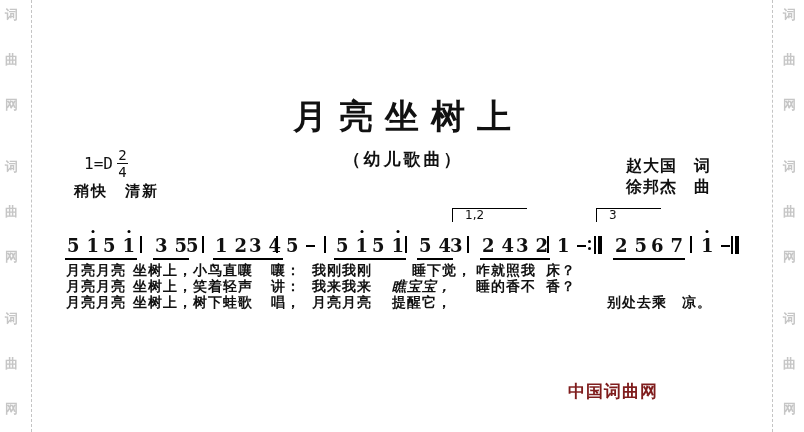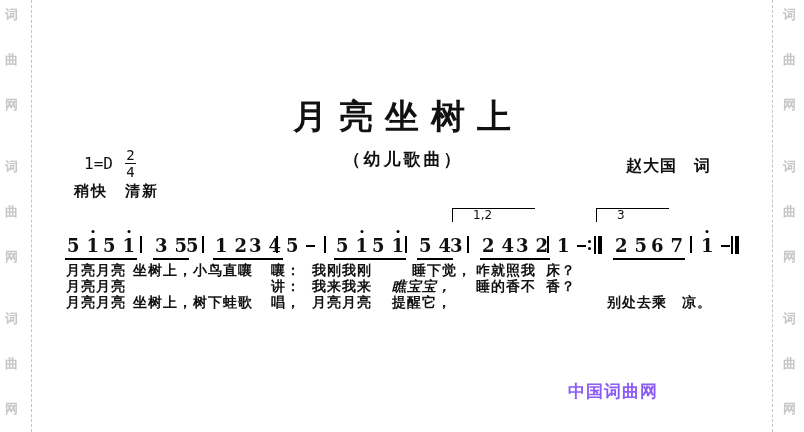--- a/index.html
+++ b/index.html
@@ -11,21 +11,21 @@
   
   .wm-col{position:absolute;top:0;bottom:0;width:18px;}
   .wm-col.left{left:5px;} .wm-col.right{left:783px;}
   .wm-char{position:absolute;left:0;font-size:13px;font-weight:bold;color:#c6c6c6;line-height:14px;}
   
   .title{position:absolute;left:0;right:0;top:94px;text-align:center;
          font-family:"DejaVu Serif",serif;font-size:34px;font-weight:bold;
          letter-spacing:12px;text-indent:12px;}
   .subtitle{position:absolute;left:0;right:0;top:148px;text-align:center;
             font-size:17px;font-weight:bold;letter-spacing:3px;text-indent:3px;}
-  .keysig{position:absolute;left:84px;top:148px;display:flex;align-items:center;gap:12px;
+  .keysig{position:absolute;left:84px;top:148px;display:flex;align-items:center;gap:4px;
           font-family:"DejaVu Sans Mono",monospace;font-size:16px;}
   .timesig{display:inline-flex;flex-direction:column;align-items:center;line-height:14px;
            font-size:14px;}
   .timesig .bar{width:11px;height:1px;background:#111;margin:1px 0;}
   .tempo{position:absolute;left:74px;top:182px;font-size:15px;font-weight:bold;letter-spacing:2px;}
   .credits{position:absolute;left:626px;top:155px;font-size:16px;font-weight:bold;
            line-height:21px;letter-spacing:1px;}
   
   .score{position:absolute;left:0;top:236px;height:32px;width:804px;}
   .score .tok{position:absolute;top:0;}
@@ -36,21 +36,21 @@
   .beam{display:flex;gap:7px;padding:0 2px 2px 2px;border-bottom:2px solid #000;}
   .single{display:flex;align-items:center;}
   .barline{top:2px;width:2px;height:17px;background:#000;}
   .dashmark{width:9px;height:2.5px;background:#000;margin-left:7px;}
   .thinbar{width:1.5px;height:18px;background:#000;}
   .thickbar{width:4px;height:18px;background:#000;margin-left:2px;}
   .rpt{display:flex;align-items:center;top:1px;}
   .rpt .dots{display:flex;flex-direction:column;gap:4px;margin-right:3px;}
   .rpt .dots i{width:3px;height:3px;border-radius:50%;background:#000;}
   .volta{position:absolute;top:208px;height:13px;border-top:1.5px solid #000;
-         border-left:1.5px solid #000;font-size:12px;line-height:13px;padding-left:20px;}
+         border-left:1.5px solid #000;font-size:12px;line-height:13px;padding-left:12px;}
   
   .lyrics{position:absolute;left:0;top:0;width:804px;}
   .lyric-row{position:absolute;left:0;width:804px;height:16px;}
   .lyric-seg{position:absolute;top:0;font-size:14px;font-weight:bold;letter-spacing:1px;
              white-space:nowrap;}
   
   .footer{position:absolute;left:568px;top:380px;display:flex;gap:18px;
           font-size:17px;font-weight:bold;letter-spacing:1px;white-space:nowrap;}
   .footer .site{cursor:pointer;}
 </style>
@@ -93,20 +93,21 @@
       <span>2</span>
       <span class="bar"></span>
       <span>4</span>
     </span>
   </div>
 
   <div class="tempo">稍快　清新</div>
 
   <div class="credits">
     <div>赵大国　词</div>
+    <div>徐邦杰　曲</div>
   </div>
 
   <div class="score">
       <div class="tok beam" style="left: 65px;">
         <span class="note">5</span>
         <span class="note">1<i class="hidot"></i></span>
       </div>
       <div class="tok beam" style="left: 101px;">
         <span class="note">5</span>
         <span class="note">1<i class="hidot"></i></span>
@@ -196,36 +197,37 @@
         <span class="lyric-seg" style="left: 66px;">月亮月亮</span>
         <span class="lyric-seg" style="left: 133px;">坐树上，小鸟直嚷</span>
         <span class="lyric-seg" style="left: 271px;">嚷：</span>
         <span class="lyric-seg" style="left: 312px;">我刚我刚</span>
         <span class="lyric-seg" style="left: 412px;">睡下觉，</span>
         <span class="lyric-seg" style="left: 476px;">咋就照我</span>
         <span class="lyric-seg" style="left: 546px;">床？</span>
       </div>
       <div class="lyric-row" style="top: 278px;">
         <span class="lyric-seg" style="left: 66px;">月亮月亮</span>
+        <span class="lyric-seg" style="left: 133px;">坐树上，笑着轻声</span>
         <span class="lyric-seg" style="left: 271px;">讲：</span>
         <span class="lyric-seg" style="left: 312px;">我来我来</span>
         <span class="lyric-seg" style="left: 392px; font-style: italic;">瞧宝宝，</span>
         <span class="lyric-seg" style="left: 476px;">睡的香不</span>
         <span class="lyric-seg" style="left: 546px;">香？</span>
       </div>
       <div class="lyric-row" style="top: 294px;">
         <span class="lyric-seg" style="left: 66px;">月亮月亮</span>
         <span class="lyric-seg" style="left: 133px;">坐树上，树下蛙歌</span>
         <span class="lyric-seg" style="left: 271px;">唱，</span>
         <span class="lyric-seg" style="left: 312px;">月亮月亮</span>
         <span class="lyric-seg" style="left: 392px;">提醒它，</span>
         <span class="lyric-seg" style="left: 607px;">别处去乘</span>
         <span class="lyric-seg" style="left: 682px;">凉。</span>
       </div>
     </div>
 
   <div class="footer">
-    <span class="site" style="color: #8b5cf6;">中国词曲网</span>
+    <span class="site" style="color: #7f1d1d;">中国词曲网</span>
   </div>
 
 <div class="volta" style="left: 452px; width: 62px;"><span>1,2</span></div>
     <div class="volta" style="left: 596px; width: 52px;"><span>3</span></div>
   </div>
 
 </body></html>

